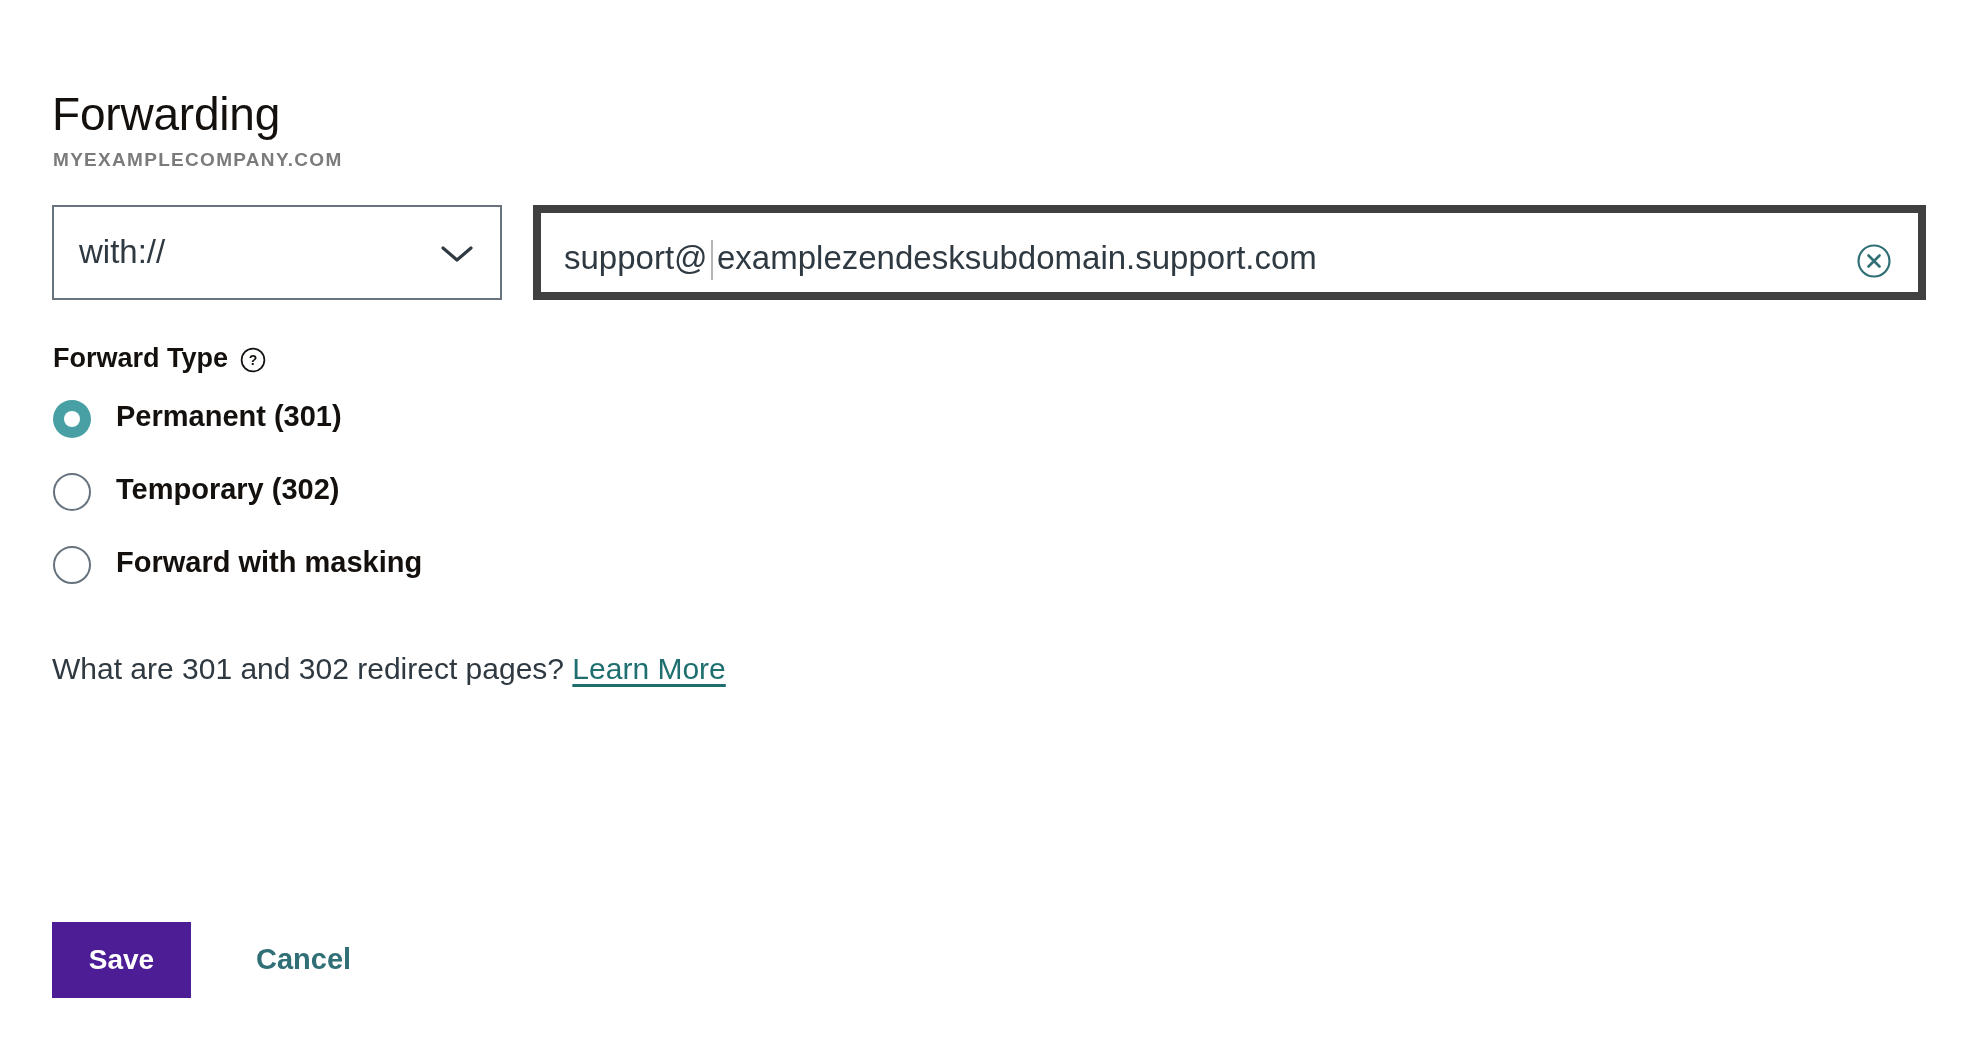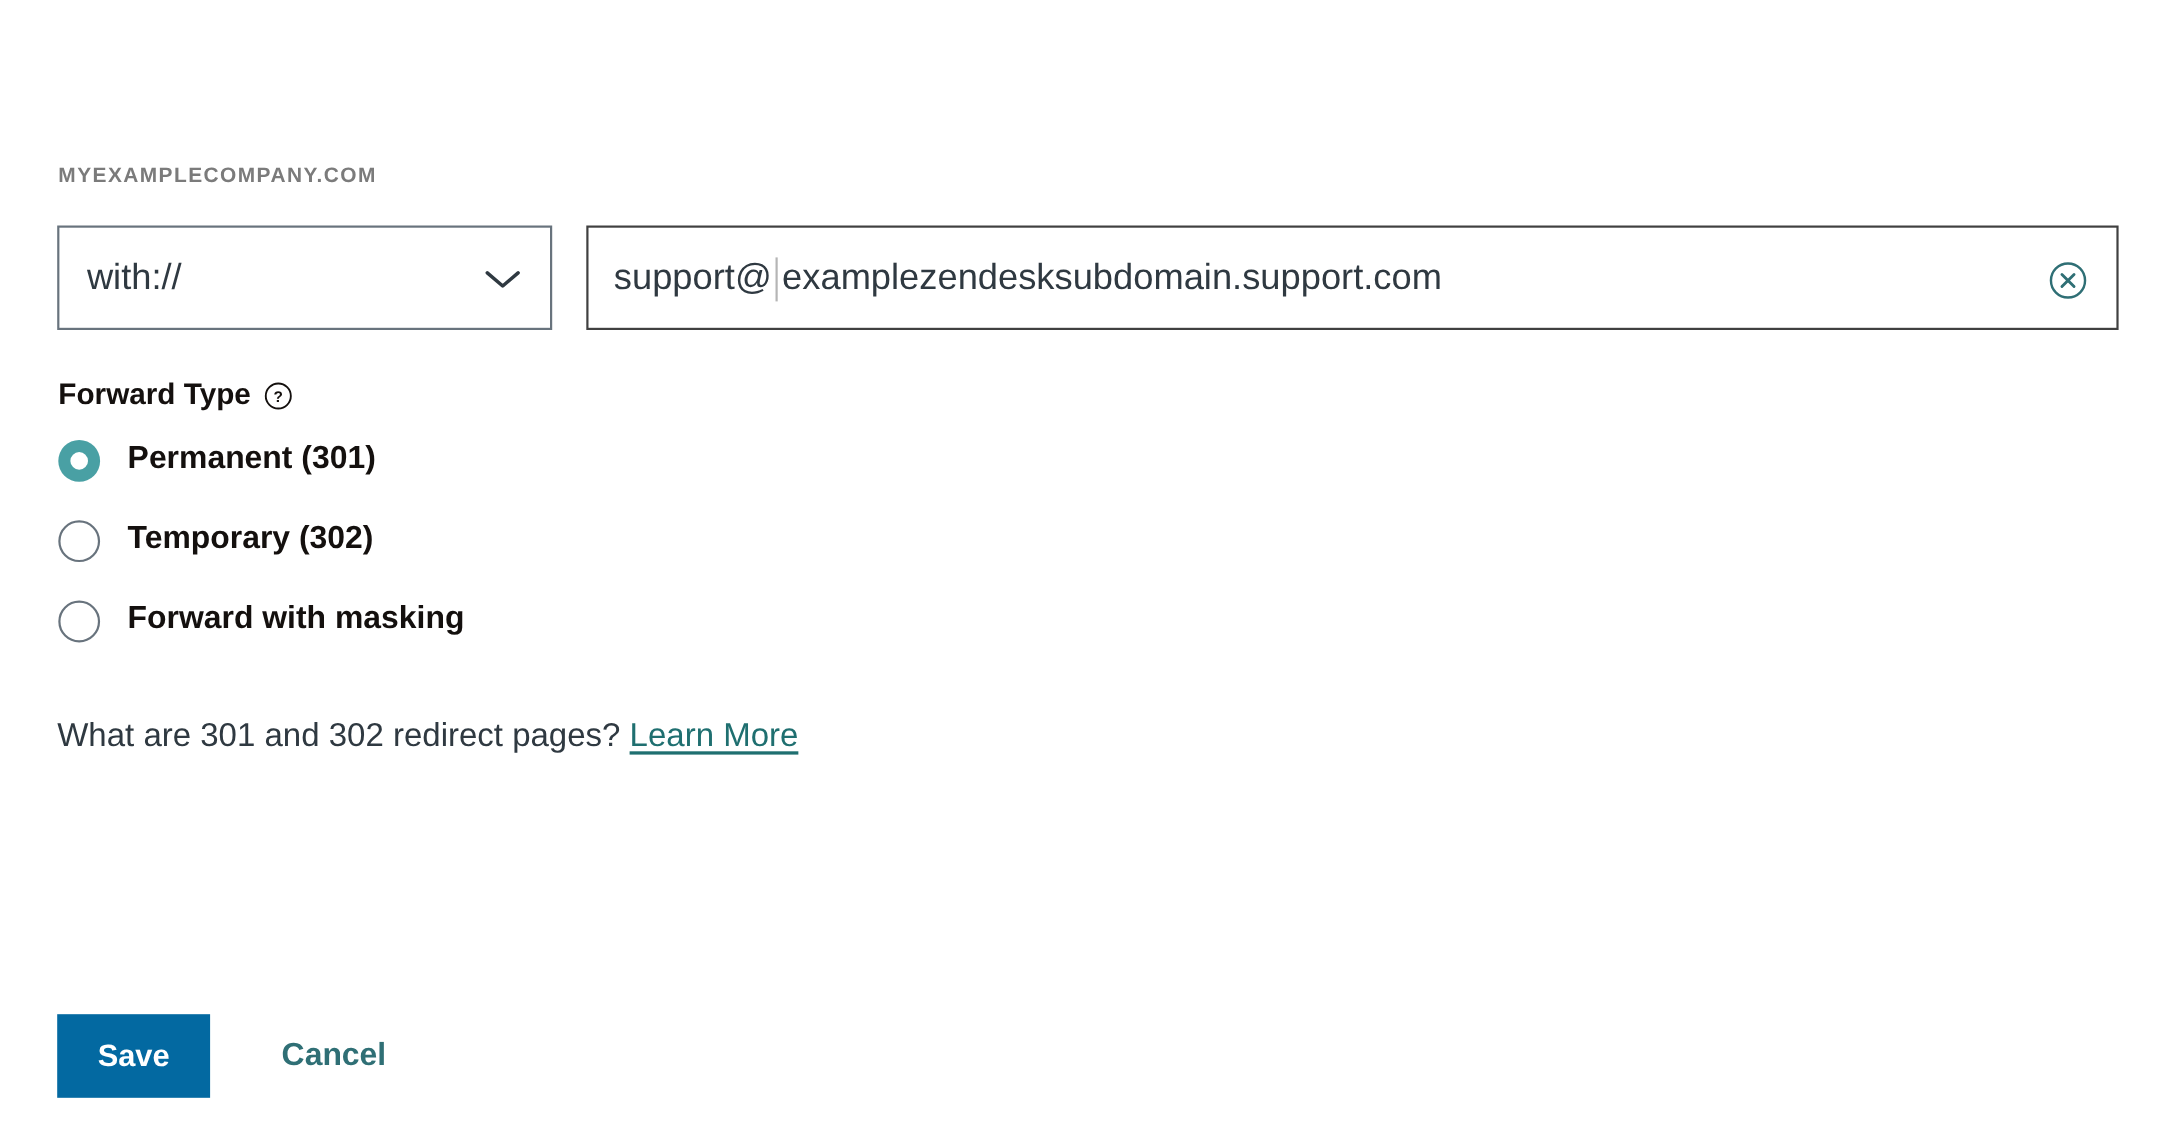--- a/index.html
+++ b/index.html
@@ -82,21 +82,21 @@
     height: 28px;
   }
   .chevron svg { display: block; }
 
   .url-input {
     position: absolute;
     left: 481px;
     top: 0;
     width: 1393px;
     height: 95px;
-    border: 2px solid #404040;
+    border: 8px solid #404040;
     background: #ffffff;
     box-sizing: border-box;
   }
   .input-prefix {
     position: absolute;
     left: 23px;
     top: 26px;
     font-size: 33px;
     color: #2f3941;
     white-space: nowrap;
@@ -214,21 +214,21 @@
     cursor: pointer;
   }
 
   
   .btn-save {
     position: absolute;
     left: 52px;
     top: 922px;
     width: 139px;
     height: 76px;
-    background: #0369a1;
+    background: #4c1d95;
     color: #ffffff;
     border: none;
     font-family: "Liberation Sans", sans-serif;
     font-size: 28px;
     font-weight: 700;
     cursor: pointer;
     padding: 0;
   }
   .btn-cancel {
     position: absolute;
@@ -242,20 +242,21 @@
     font-weight: 700;
     cursor: pointer;
     padding: 0;
   }
 </style>
 </head>
 <body>
 
 <div class="page">
 
+  <h1 class="page-title">Forwarding</h1>
   <div class="domain-label">MYEXAMPLECOMPANY.COM</div>
 
   <div class="field-row">
 
     <div class="proto-select">
       <span class="proto-select-value">with://</span>
       <span class="chevron">
         <svg viewBox="0 0 34 28" width="34" height="28" aria-hidden="true">
           <path d="M3 8 L17 20 L31 8" fill="none" stroke="#2f3941" stroke-width="3.2" stroke-linecap="round" stroke-linejoin="round"></path>
         </svg>

